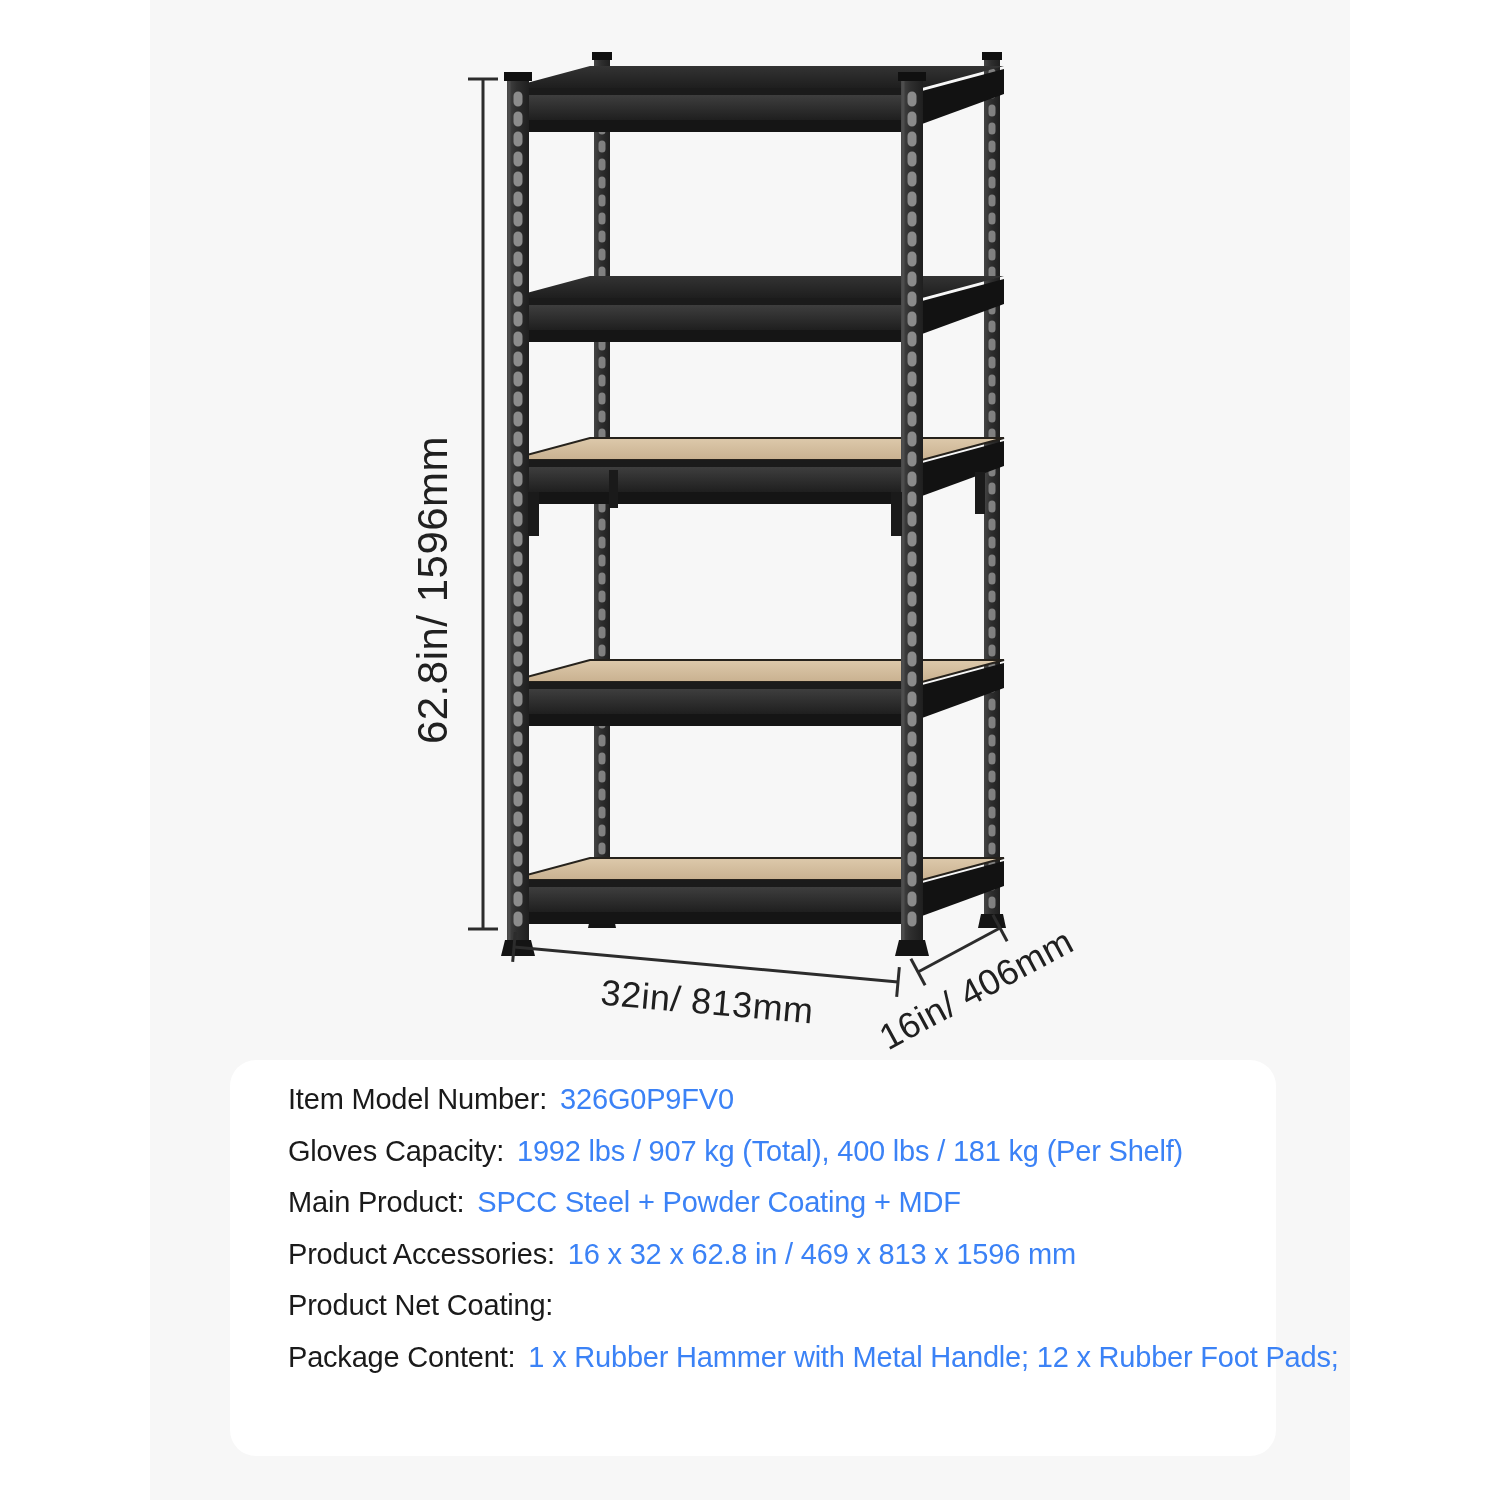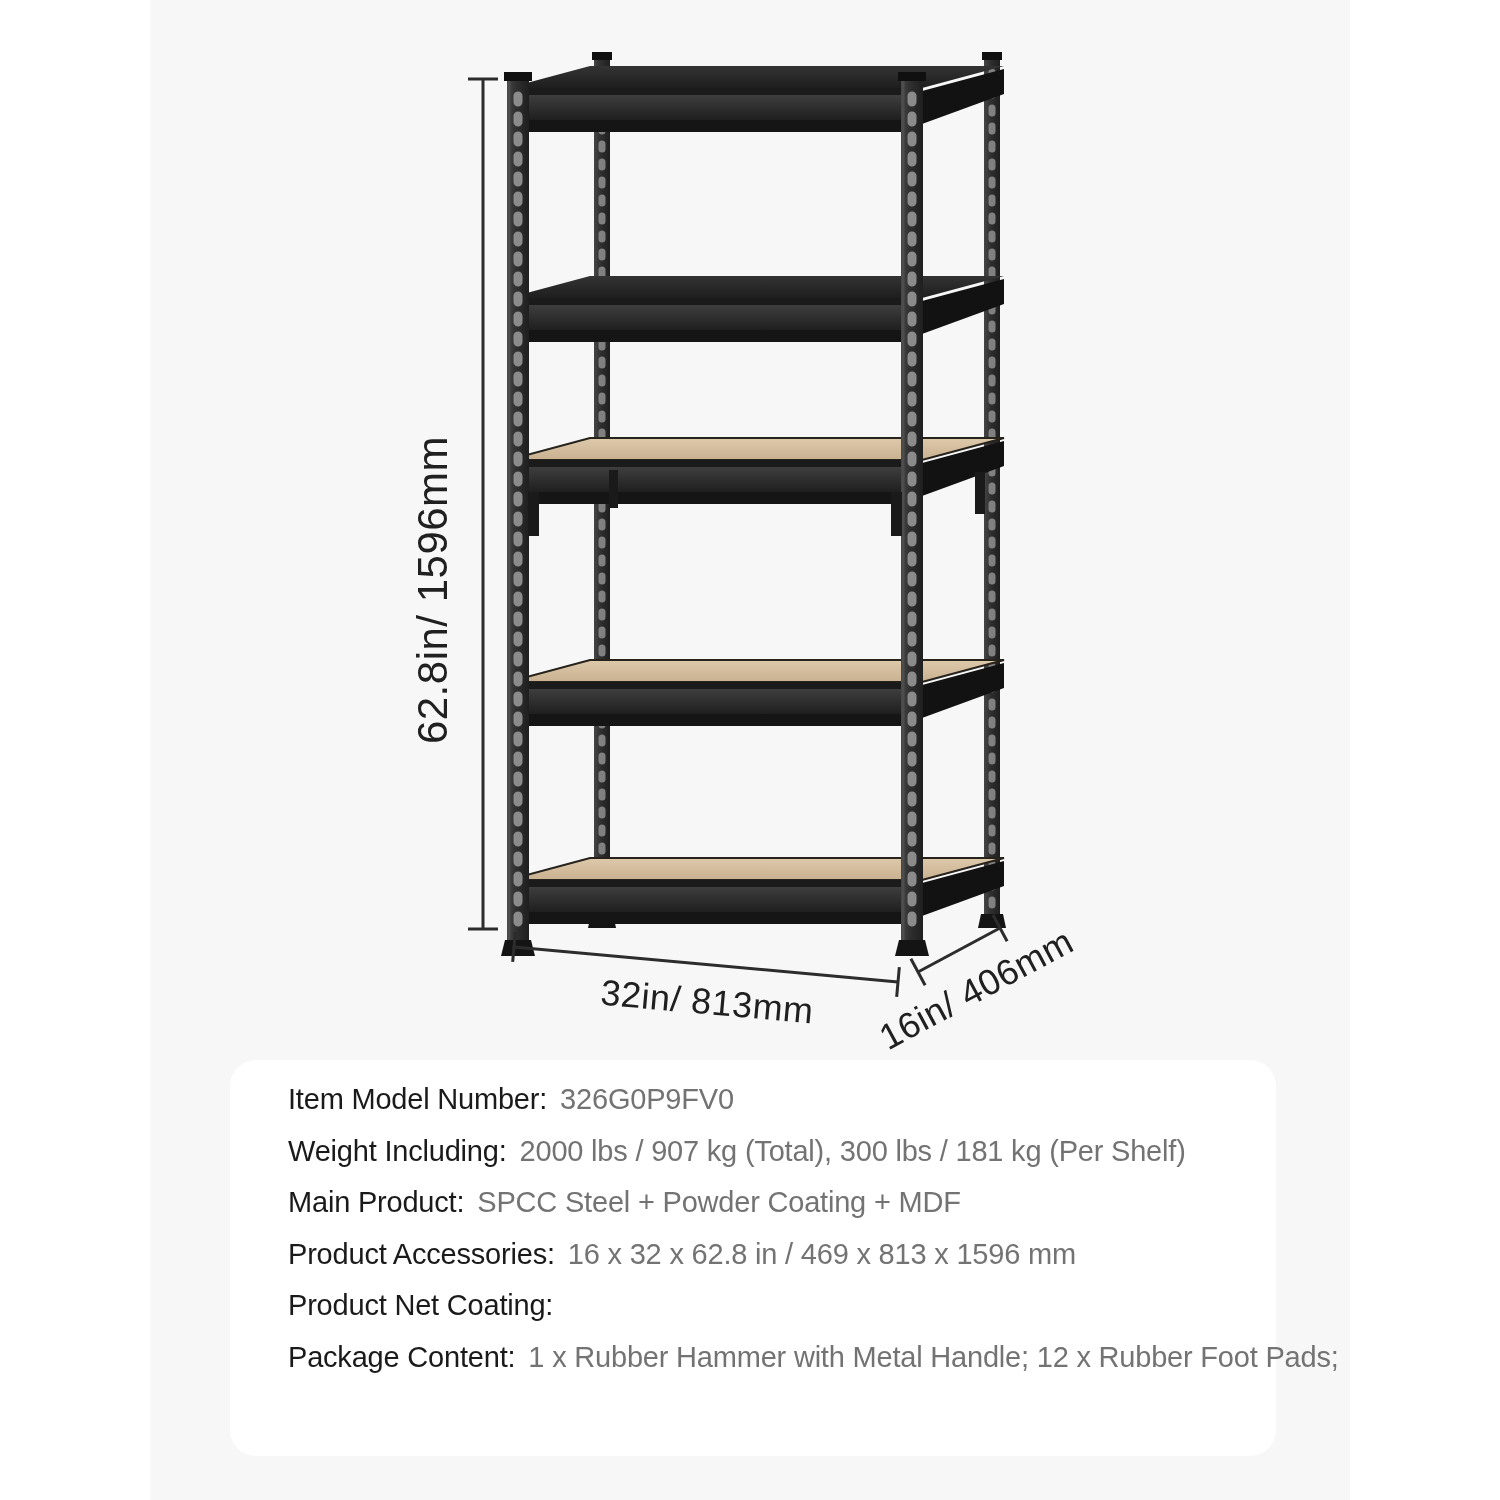--- a/index.html
+++ b/index.html
@@ -6,21 +6,21 @@
   .canvas{position:relative;width:1500px;height:1500px;background:#ffffff;overflow:hidden;
           font-family:"Liberation Sans","DejaVu Sans",sans-serif;}
   .content-col{position:absolute;left:150px;top:0;width:1200px;height:1500px;background:#f7f7f7;}
   .rack-svg{position:absolute;left:0;top:0;width:1500px;height:1500px;display:block;}
   .spec-panel{position:absolute;left:230px;top:1060px;width:1046px;height:396px;
               background:#ffffff;border-radius:26px;box-sizing:border-box;
               padding:23px 20px 0 58px;}
   .spec-row{display:flex;align-items:flex-start;height:51.6px;font-size:29px;
             letter-spacing:-0.2px;white-space:nowrap;}
   .spec-label{color:#1a1a1a;}
-  .spec-value{color:#737373;margin-left:13px;}
+  .spec-value{color:#3b82f6;margin-left:13px;}
   .dim-text{font-size:36px;fill:#202020;letter-spacing:0.5px;}
   .dim-text-h{font-size:42px;fill:#202020;letter-spacing:0.5px;}
 </style>
 </head>
 <body>
 
 <div class="canvas">
   <div class="content-col"></div>
 
   <svg class="rack-svg" viewBox="0 0 1500 1500" aria-hidden="true">
@@ -140,22 +140,22 @@
       <text class="dim-text" stroke="none" transform="translate(982 1000) rotate(-28.3)" text-anchor="middle">16in/ 406mm</text>
     </g>
   </svg>
 
   <div class="spec-panel">
     <div class="spec-row">
       <span class="spec-label">Item Model Number:</span>
       <span class="spec-value">326G0P9FV0</span>
     </div>
     <div class="spec-row">
-      <span class="spec-label">Weight Including:</span>
-      <span class="spec-value">2000 lbs / 907 kg (Total), 300 lbs / 181 kg (Per Shelf)</span>
+      <span class="spec-label">Gloves Capacity:</span>
+      <span class="spec-value">1992 lbs / 907 kg (Total), 400 lbs / 181 kg (Per Shelf)</span>
     </div>
     <div class="spec-row">
       <span class="spec-label">Main Product:</span>
       <span class="spec-value">SPCC Steel + Powder Coating + MDF</span>
     </div>
     <div class="spec-row">
       <span class="spec-label">Product Accessories:</span>
       <span class="spec-value">16 x 32 x 62.8 in / 469 x 813 x 1596 mm</span>
     </div>
     <div class="spec-row">

